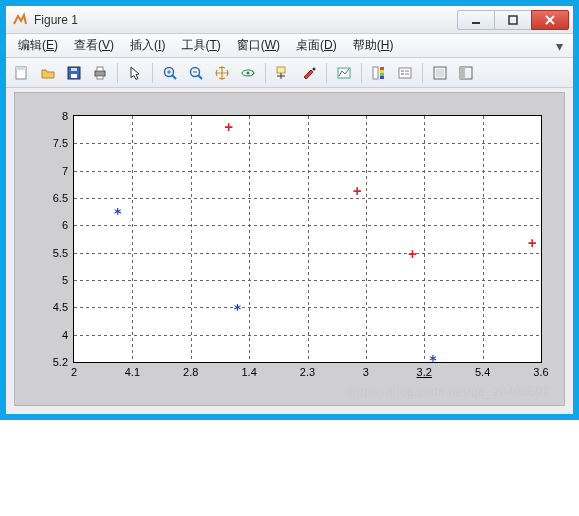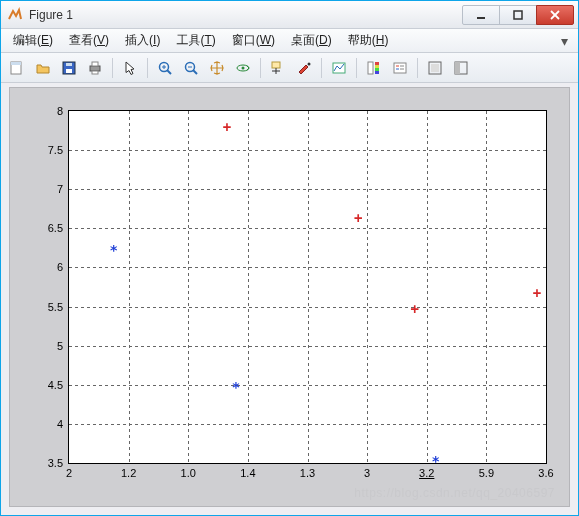--- a/index.html
+++ b/index.html
@@ -1,17 +1,17 @@
 <!DOCTYPE html>
 <html><head>
 <meta charset="utf-8">
 <style>
   * { box-sizing: border-box; margin: 0; padding: 0; }
   body { font-family: "Microsoft YaHei", Tahoma, sans-serif; font-size: 12px; background: #fff; }
-  .window { width: 579px; height: 516px; border: 1px solid #0ea5e9; background: #eeeef2; position: relative; }
+  .window { width: 579px; height: 420px; border: 6px solid #0ea5e9; background: #eeeef2; position: relative; }
   .titlebar { height: 28px; background: linear-gradient(#fdfdfe,#e6e9ee); display: flex; align-items: center; padding: 0 4px 0 6px; border-bottom: 1px solid #c9ced6; }
   .titlebar .app-icon { width: 16px; height: 16px; margin-right: 6px; }
   .titlebar .title { flex: 1; color: #333; font-size: 12px; }
   .winbtns { display: flex; gap: 0; }
   .winbtn { width: 38px; height: 20px; display: flex; align-items: center; justify-content: center; border: 1px solid #b8bfc9; background: linear-gradient(#f7f9fc,#e2e7ee); margin-left: -1px; }
   .winbtn.min { border-top-left-radius:2px; border-bottom-left-radius:2px;}
   .winbtn.close { background: linear-gradient(#e86f63,#c93c2e); border-color:#a83024; border-top-right-radius:2px; border-bottom-right-radius:2px;}
   .menubar { height: 24px; background: linear-gradient(#fbfcfd,#edf0f4); display: flex; align-items: center; padding: 0 4px; border-bottom: 1px solid #c9ced6; }
   .menuitem { padding: 3px 8px; color: #222; cursor: default; }
   .menuitem .ul { text-decoration: underline; }
@@ -186,35 +186,35 @@
           <rect x="2" y="2" width="12" height="12" fill="none" stroke="#666"></rect>
           <rect x="2" y="2" width="5" height="12" fill="#bbb"></rect>
         </svg>
       </div>
     </div>
 
   <div class="plot-area">
     <div class="axes-wrap" id="axes">
         <div class="tick-x" style="left: 0%;">2</div>
         <div class="grid-line-v" style="left: 12.5%;"></div>
-        <div class="tick-x" style="left: 12.5%;">1.2</div>
+        <div class="tick-x" style="left: 12.5%;">4.1</div>
         <div class="grid-line-v" style="left: 25%;"></div>
-        <div class="tick-x" style="left: 25%;">1.0</div>
+        <div class="tick-x" style="left: 25%;">2.8</div>
         <div class="grid-line-v" style="left: 37.5%;"></div>
         <div class="tick-x" style="left: 37.5%;">1.4</div>
         <div class="grid-line-v" style="left: 50%;"></div>
-        <div class="tick-x" style="left: 50%;">1.3</div>
+        <div class="tick-x" style="left: 50%;">2.3</div>
         <div class="grid-line-v" style="left: 62.5%;"></div>
         <div class="tick-x" style="left: 62.5%;">3</div>
         <div class="grid-line-v" style="left: 75%;"></div>
         <div class="tick-x" style="left: 75%; text-decoration: underline;">3.2</div>
         <div class="grid-line-v" style="left: 87.5%;"></div>
-        <div class="tick-x" style="left: 87.5%;">5.9</div>
+        <div class="tick-x" style="left: 87.5%;">5.4</div>
         <div class="tick-x" style="left: 100%;">3.6</div>
-        <div class="tick-y" style="top: 100%;">3.5</div>
+        <div class="tick-y" style="top: 100%;">5.2</div>
         <div class="grid-line-h" style="top: 88.8889%;"></div>
         <div class="tick-y" style="top: 88.8889%;">4</div>
         <div class="grid-line-h" style="top: 77.7778%;"></div>
         <div class="tick-y" style="top: 77.7778%;">4.5</div>
         <div class="grid-line-h" style="top: 66.6667%;"></div>
         <div class="tick-y" style="top: 66.6667%;">5</div>
         <div class="grid-line-h" style="top: 55.5556%;"></div>
         <div class="tick-y" style="top: 55.5556%;">5.5</div>
         <div class="grid-line-h" style="top: 44.4444%;"></div>
         <div class="tick-y" style="top: 44.4444%;">6</div>

